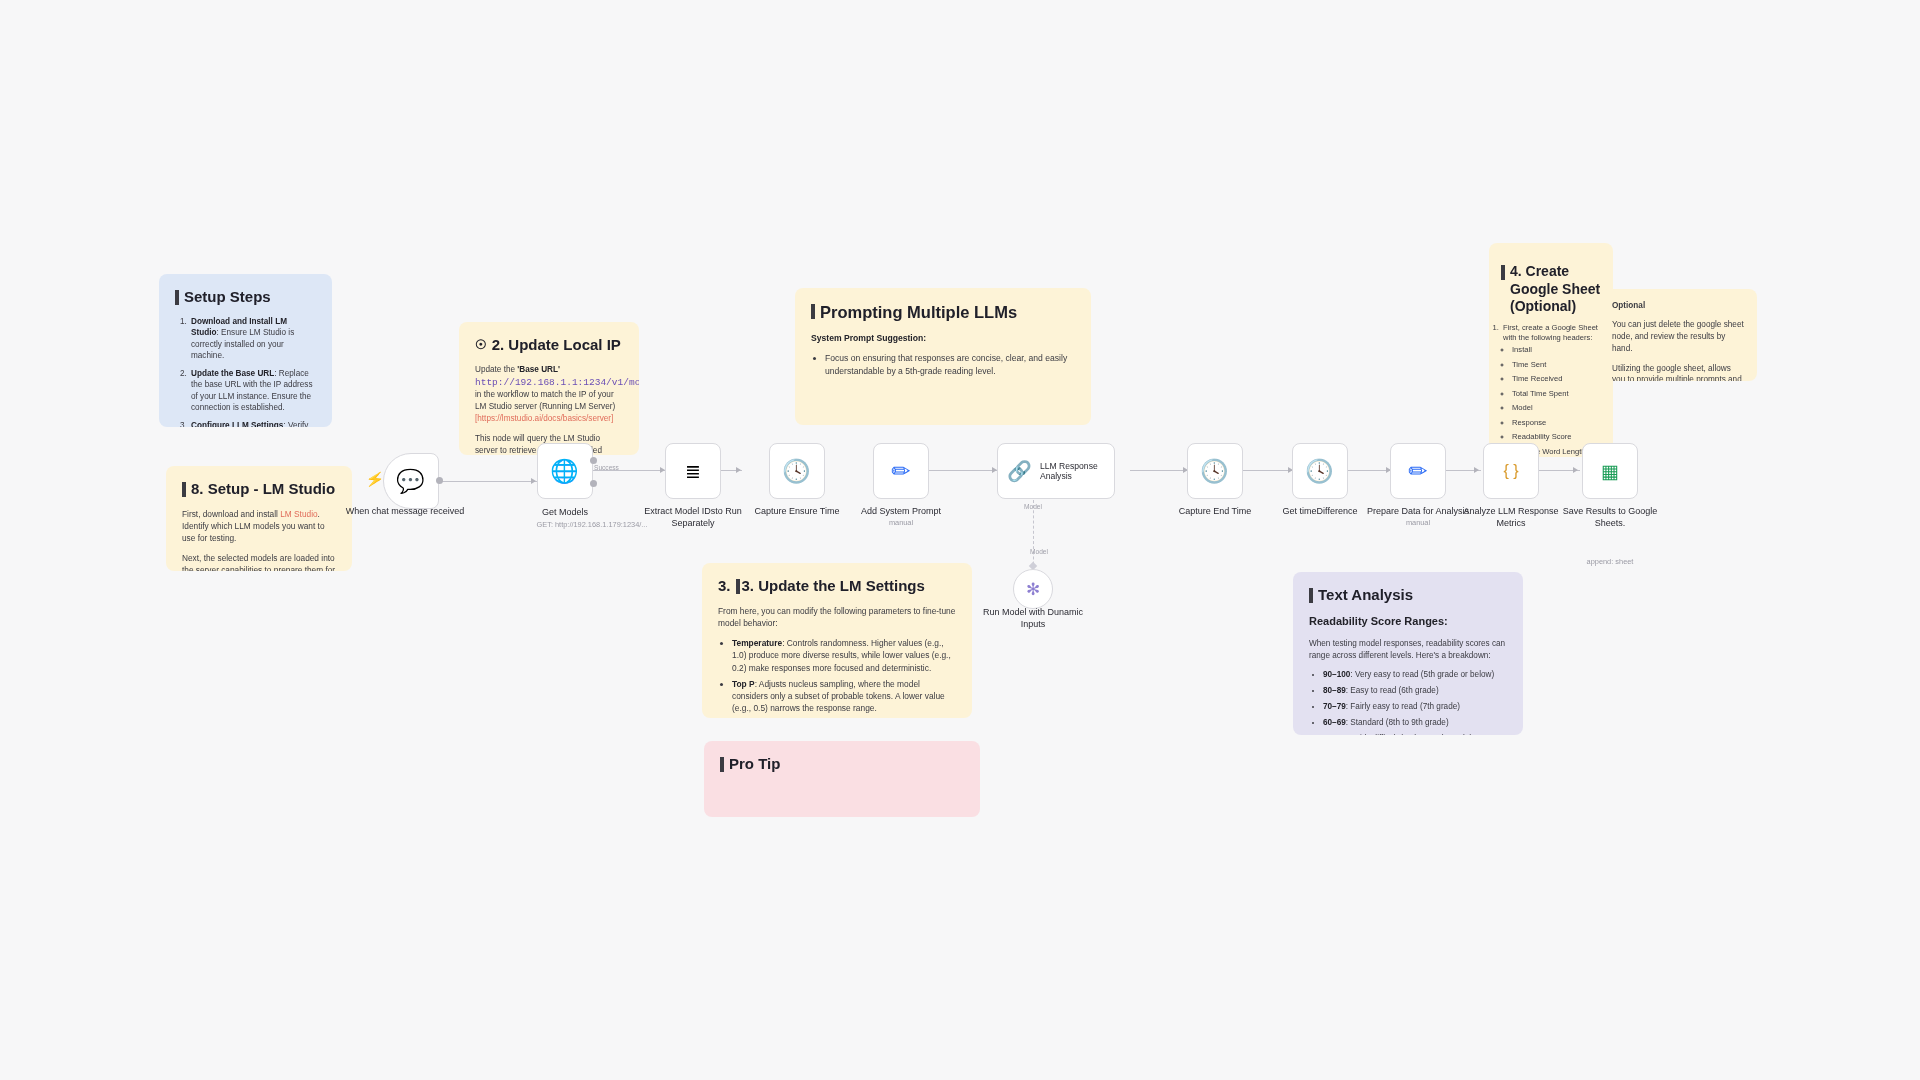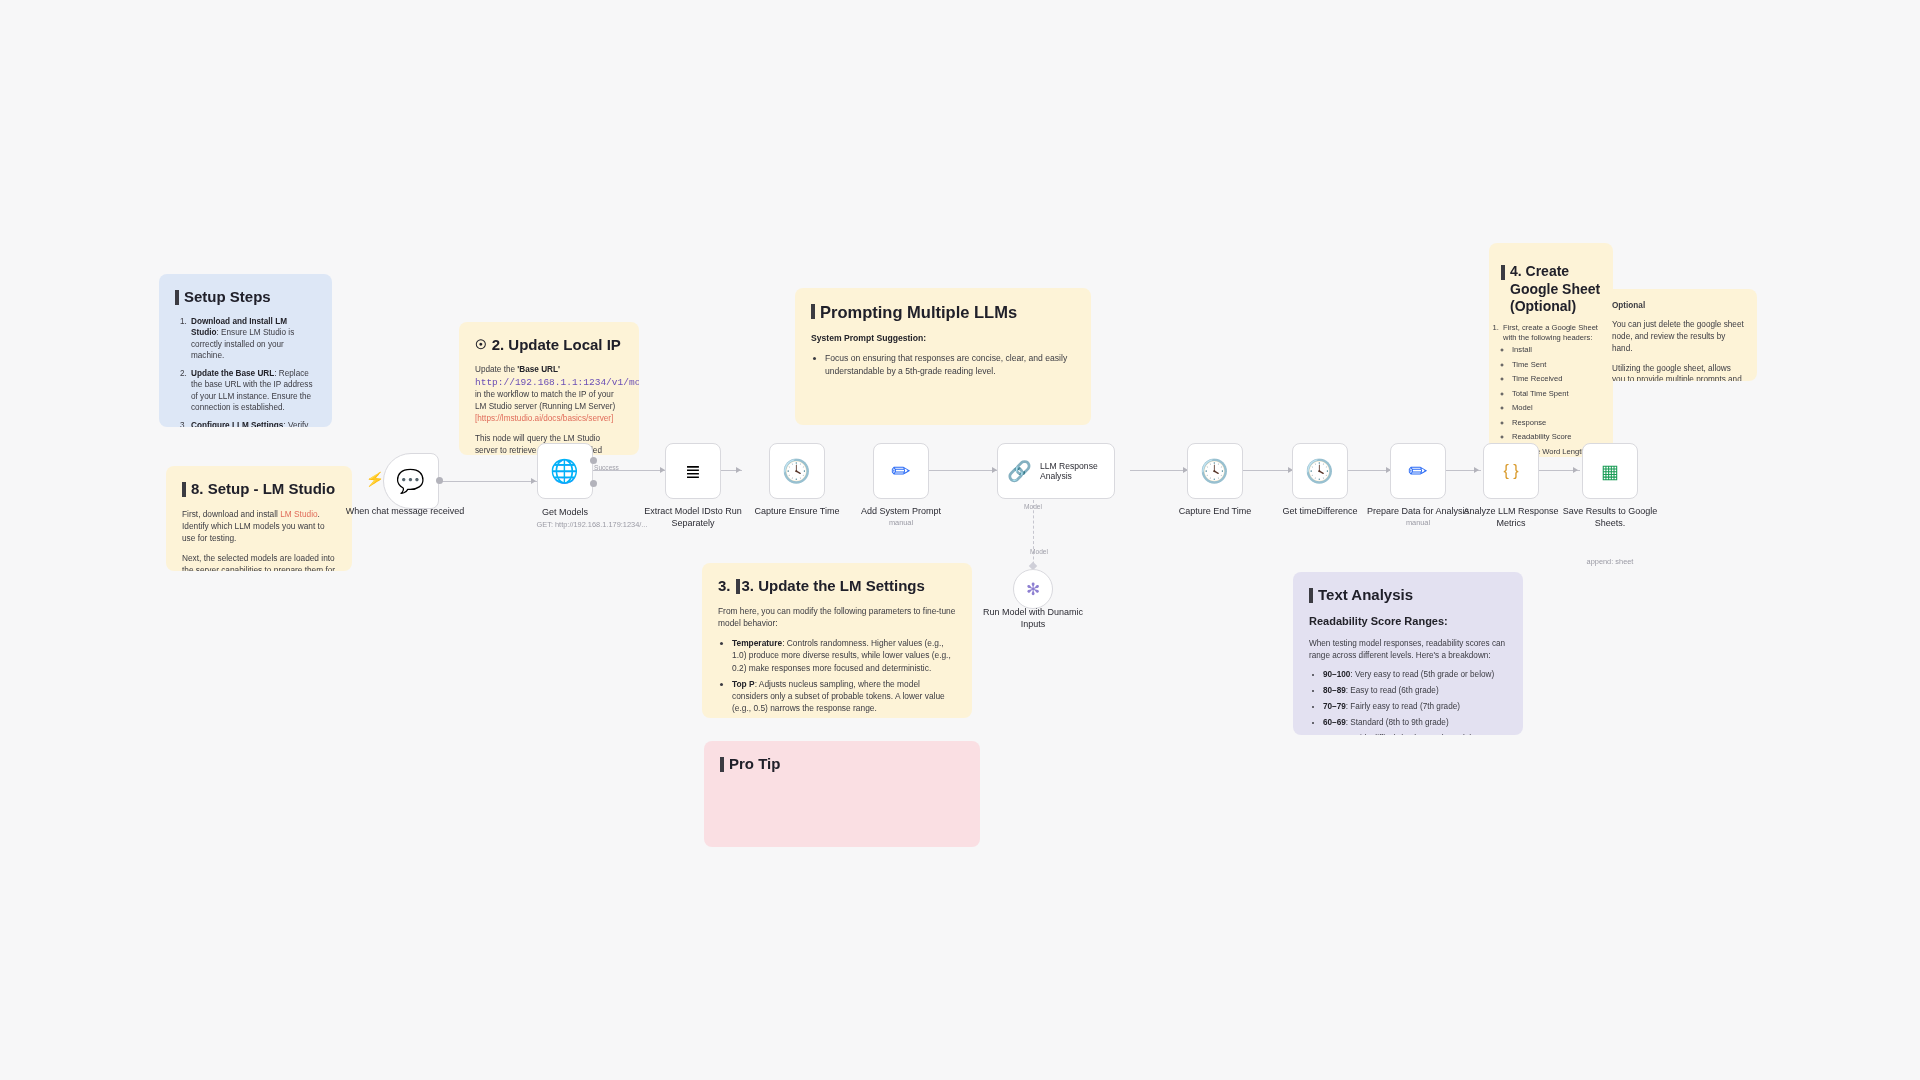--- a/index.html
+++ b/index.html
@@ -191,21 +191,21 @@
       <span style="margin-left:-3px;">3. Update the LM Settings</span>
     </h2>
     <p style="font-size:8.4px;">From here, you can modify the following parameters to fine-tune model behavior:</p>
     <ul style="font-size:8.4px;">
       <li><b>Temperature</b><span>: Controls randomness. Higher values (e.g., 1.0) produce more diverse results, while lower values (e.g., 0.2) make responses more focused and deterministic.</span></li>
       <li><b>Top P</b><span>: Adjusts nucleus sampling, where the model considers only a subset of probable tokens. A lower value (e.g., 0.5) narrows the response range.</span></li>
 
     </ul>
   </div>
 
-  <div class="note pink" style="left:704px; top:741px; width:276px; height:106px;">
+  <div class="note pink" style="left:704px; top:741px; width:276px; height:76px;">
     <h2 class="small">
       <span class="bar"></span>
       <span>Pro Tip</span>
     </h2>
   </div>
 
   <div class="note yellow" style="left:1489px; top:243px; width:124px; height:214px; padding:20px 12px;">
     <h2 class="small" style="font-size:14px; margin-bottom:7px;">
       <span class="bar"></span>
       <span>4. Create Google Sheet (Optional)</span>

